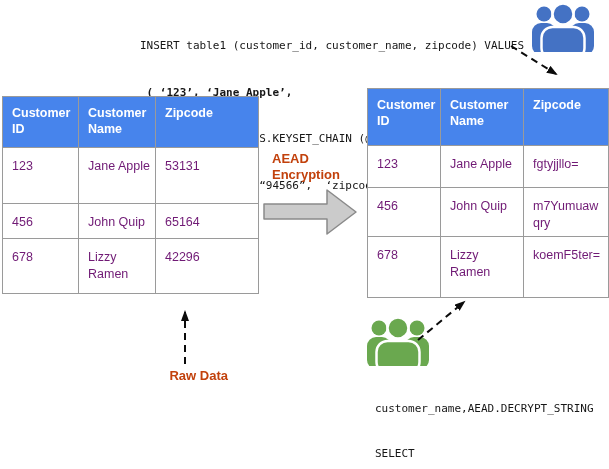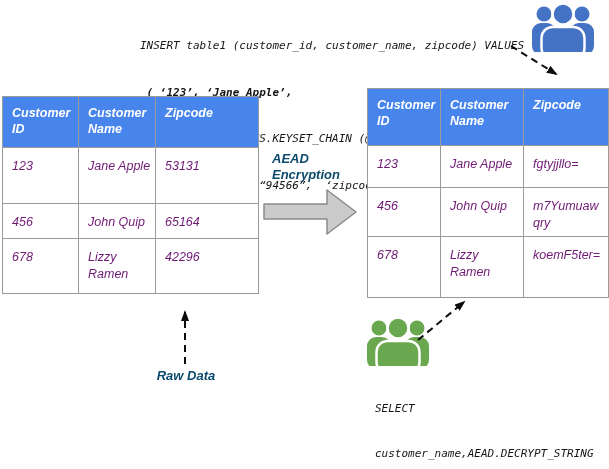--- a/index.html
+++ b/index.html
@@ -1,40 +1,40 @@
 <!DOCTYPE html>
 <html><head>
 <meta charset="utf-8">
 <style>
   * { margin:0; padding:0; box-sizing:border-box; }
   html,body { background:#ffffff; }
   body { width:609px; height:469px; font-family:"Liberation Sans",sans-serif; }
-  .canvas { position:relative; width:609px; height:469px; background:#ffffff; overflow:hidden;font-style:italic; }
+  .canvas { position:relative; width:609px; height:469px; background:#ffffff; overflow:hidden; }
   .abs { position:absolute; }
 
   .code { font-family:"DejaVu Sans Mono","Liberation Mono",monospace; font-size:11px;
           line-height:15.5px; color:#161616; white-space:pre; }
   .code-line { white-space:pre; }
   .code-line.bold { font-weight:bold; }
 
   .insert-code { left:140px; top:7px; }
   .select-code { left:375px; top:371px; font-size:11px; line-height:15px; }
 
   table.dtable { position:absolute; border-collapse:collapse; table-layout:fixed; background:#fff; }
   .dtable th, .dtable td { border:1px solid #9A9A9A; vertical-align:top; text-align:left;
           font-size:12.5px; overflow-wrap:break-word; word-wrap:break-word; }
   .dtable th { background:#4784EC; color:#ffffff; font-weight:bold; line-height:16px; padding:8px 4px 4px 9px; }
   .dtable td { color:#701a75; line-height:17px; padding:10px 4px 4px 9px; }
 
   .raw-table { left:2px; top:96px; width:256px; }
   .enc-table { left:367px; top:88px; width:241px; }
 
-  .label { position:absolute; font-weight:bold; font-size:13px; line-height:16px; color:#0c4a6e; }
+  .label { position:absolute; font-weight:bold; font-size:13px; line-height:16px; color:#c2410c; }
   .aead-label { left:272px; top:151px; width:80px; }
-  .rawdata-label { left:144px; top:368px; width:84px; text-align:center; }
+  .rawdata-label { left:144px; top:368px; width:84px; text-align:right; }
 
   .overlay { position:absolute; left:0; top:0; pointer-events:none; }
   .dash { stroke:#0b0b0b; stroke-width:2; stroke-dasharray:7 5; fill:none; }
   .block-arrow { fill:#CBCBCB; stroke:#8A8A8A; stroke-width:1.5; stroke-linejoin:round; }
   .front-person { stroke:#ffffff; stroke-width:2.5; }
 </style>
 </head>
 <body>
 
 <div class="canvas">
@@ -134,22 +134,22 @@
       <circle cx="51" cy="12" r="7.5"></circle>
       <rect x="39" y="21" width="24" height="32" rx="9"></rect>
       <circle class="front-person" cx="32" cy="12" r="10.5"></circle>
       <rect class="front-person" x="10.5" y="25" width="43" height="32" rx="11"></rect>
     </g>
   </svg>
 
   <div class="label rawdata-label">Raw Data</div>
 
   <div class="code select-code abs">
+    <div class="code-line">customer_name,AEAD.DECRYPT_STRING</div>
     <div class="code-line">SELECT</div>
-    <div class="code-line">customer_name,AEAD.DECRYPT_STRING</div>
     
     
     
     
   </div>
 
   <svg class="overlay" width="609" height="469" viewBox="0 0 609 469">
     <defs>
       <marker id="ah" markerUnits="userSpaceOnUse" markerWidth="12" markerHeight="10" refX="9" refY="4" orient="auto">
         <path d="M0,0 L11,4 L0,8 z" fill="#0b0b0b"></path>

